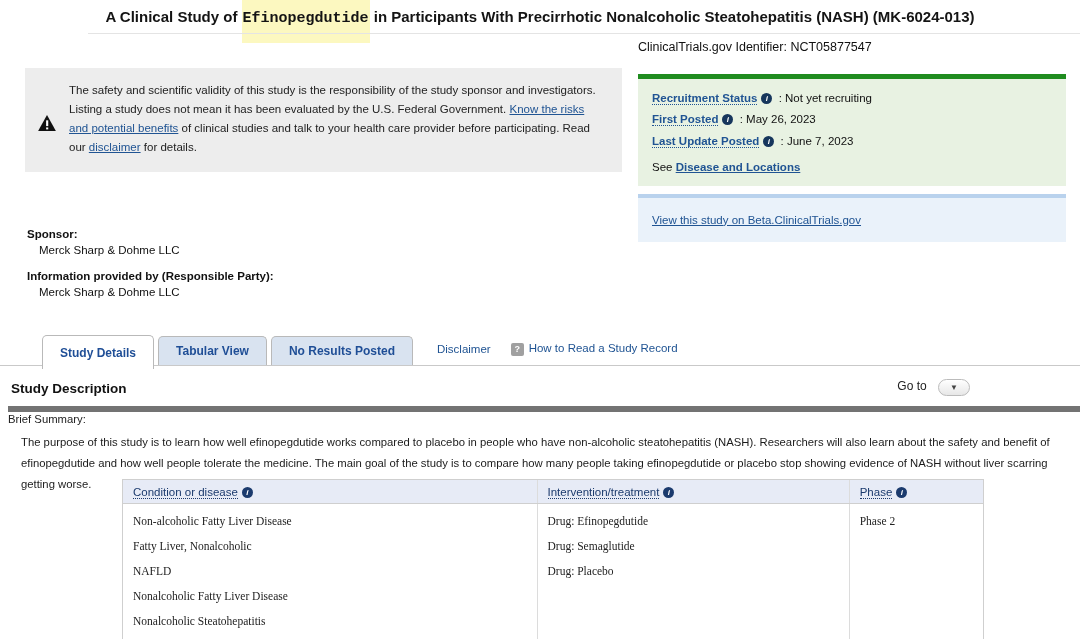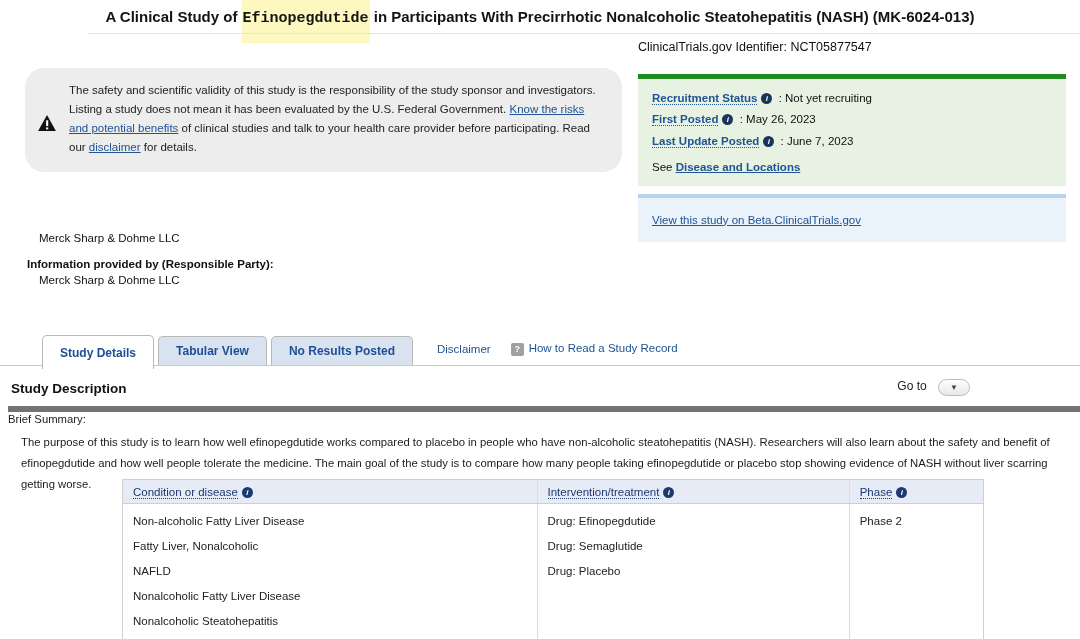--- a/index.html
+++ b/index.html
@@ -11,21 +11,21 @@
   a { cursor:pointer; }
 
   
   .page-title { position:absolute; top:8px; left:0; right:0; text-align:center;
     font-size:15px; font-weight:bold; color:#141414; }
   .hl { background:#fcf8c0; padding:16px 1px;font-family:Liberation Mono, monospace; }
   .title-rule { position:absolute; top:33px; left:88px; right:0; border-top:1px solid #e4e4e4; }
 
   
   .disclaimer-box { position:absolute; left:25px; top:68px; width:597px; height:104px;
-    background:#ededed; padding:13px 22px 0 44px; font-size:11.5px; line-height:1.64; color:#222;border-radius:19px; }
+    background:#ededed; padding:13px 22px 0 44px; font-size:11.5px; line-height:1.64; color:#222; }
   .warning-ic { position:absolute; left:13px; top:47px; width:18px; height:16px; }
   .lnk { color:#205493; text-decoration:underline; }
 
   
   .right-col { position:absolute; left:638px; top:40px; width:428px; }
   .identifier { font-size:12.5px; margin-bottom:20px; color:#111; }
   .status-box { border-top:5px solid #1f8c1f; background:#e8f2e2; padding:11px 14px 13px; }
   .status-row { font-size:11.5px; margin-bottom:4px; line-height:1.5; color:#111; }
   .dotted-lnk { color:#205493; text-decoration:none; border-bottom:1px dotted #205493;font-weight:bold; }
   .info-ic { display:inline-block; width:11px; height:11px; border-radius:50%; background:#16365c;
@@ -73,21 +73,21 @@
     font-size:11.5px; }
   .t-head { display:flex; background:#e7ebf6; border-bottom:1px solid #cfcfcf; }
   .t-row { display:flex; min-height:122px; background:#fff; }
   .t-cell { padding:10px 10px 4px; }
   .t-head .t-cell { padding:6px 10px 5px; }
   .c1 { width:48.2%; border-right:1px solid #dcdcdc; }
   .c2 { width:36.3%; border-right:1px solid #dcdcdc; }
   .c3 { width:15.5%; }
   .th-txt { color:#1b3a6d; font-weight:normal; border-bottom:1px dotted #1b3a6d; }
   .t-head .info-ic { background:#1b3a6d; margin-left:4px; }
-  .cell-line { margin-bottom:10px; line-height:1.3; color:#222; }
+  .cell-line { margin-bottom:10px; line-height:1.3; color:#222;font-family:Liberation Serif, serif; }
 </style>
 </head>
 <body>
 
 <div class="page-title"><span>A Clinical Study of </span><span class="hl">Efinopegdutide</span><span> in Participants With Precirrhotic Nonalcoholic Steatohepatitis (NASH) (MK-6024-013)</span></div>
 <div class="title-rule"></div>
 
 <div class="disclaimer-box">
   <svg class="warning-ic" viewBox="0 0 20 18">
     <path d="M10 0 L20 18 L0 18 Z" fill="#111"></path>
@@ -117,20 +117,21 @@
       <span>See </span><a>Disease and Locations</a>
     </div>
   </div>
 
   <div class="beta-box">
     <a>View this study on Beta.ClinicalTrials.gov</a>
   </div>
 </div>
 
 <div class="sponsor-block">
+  <div class="blabel">Sponsor:</div>
   <div class="bval">Merck Sharp &amp; Dohme LLC</div>
   <div class="blabel2 blabel">Information provided by (Responsible Party):</div>
   <div class="bval">Merck Sharp &amp; Dohme LLC</div>
 </div>
 
 <div class="tabbar">
   <div class="tab active">Study Details</div>
   <div class="tab">Tabular View</div>
   <div class="tab">No Results Posted</div>
   <a class="tab-extra">Disclaimer</a>

